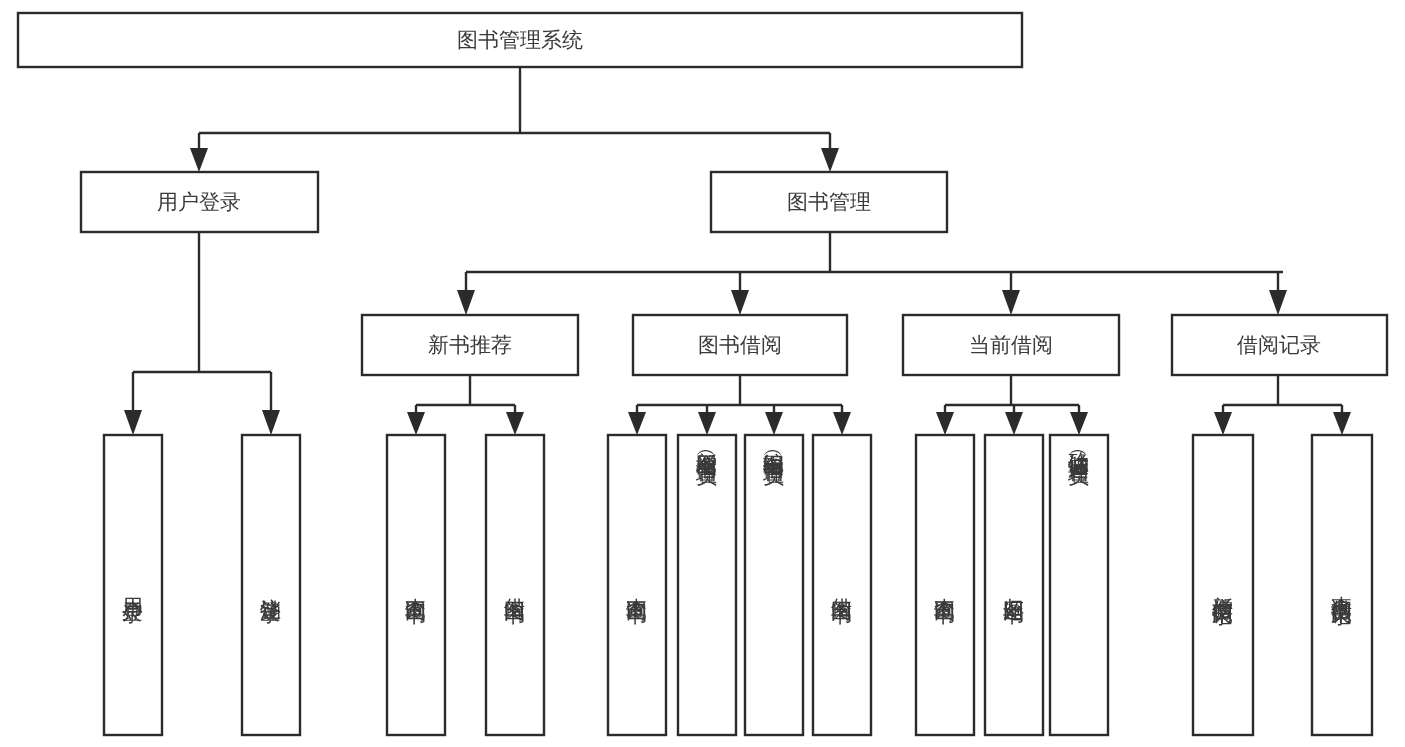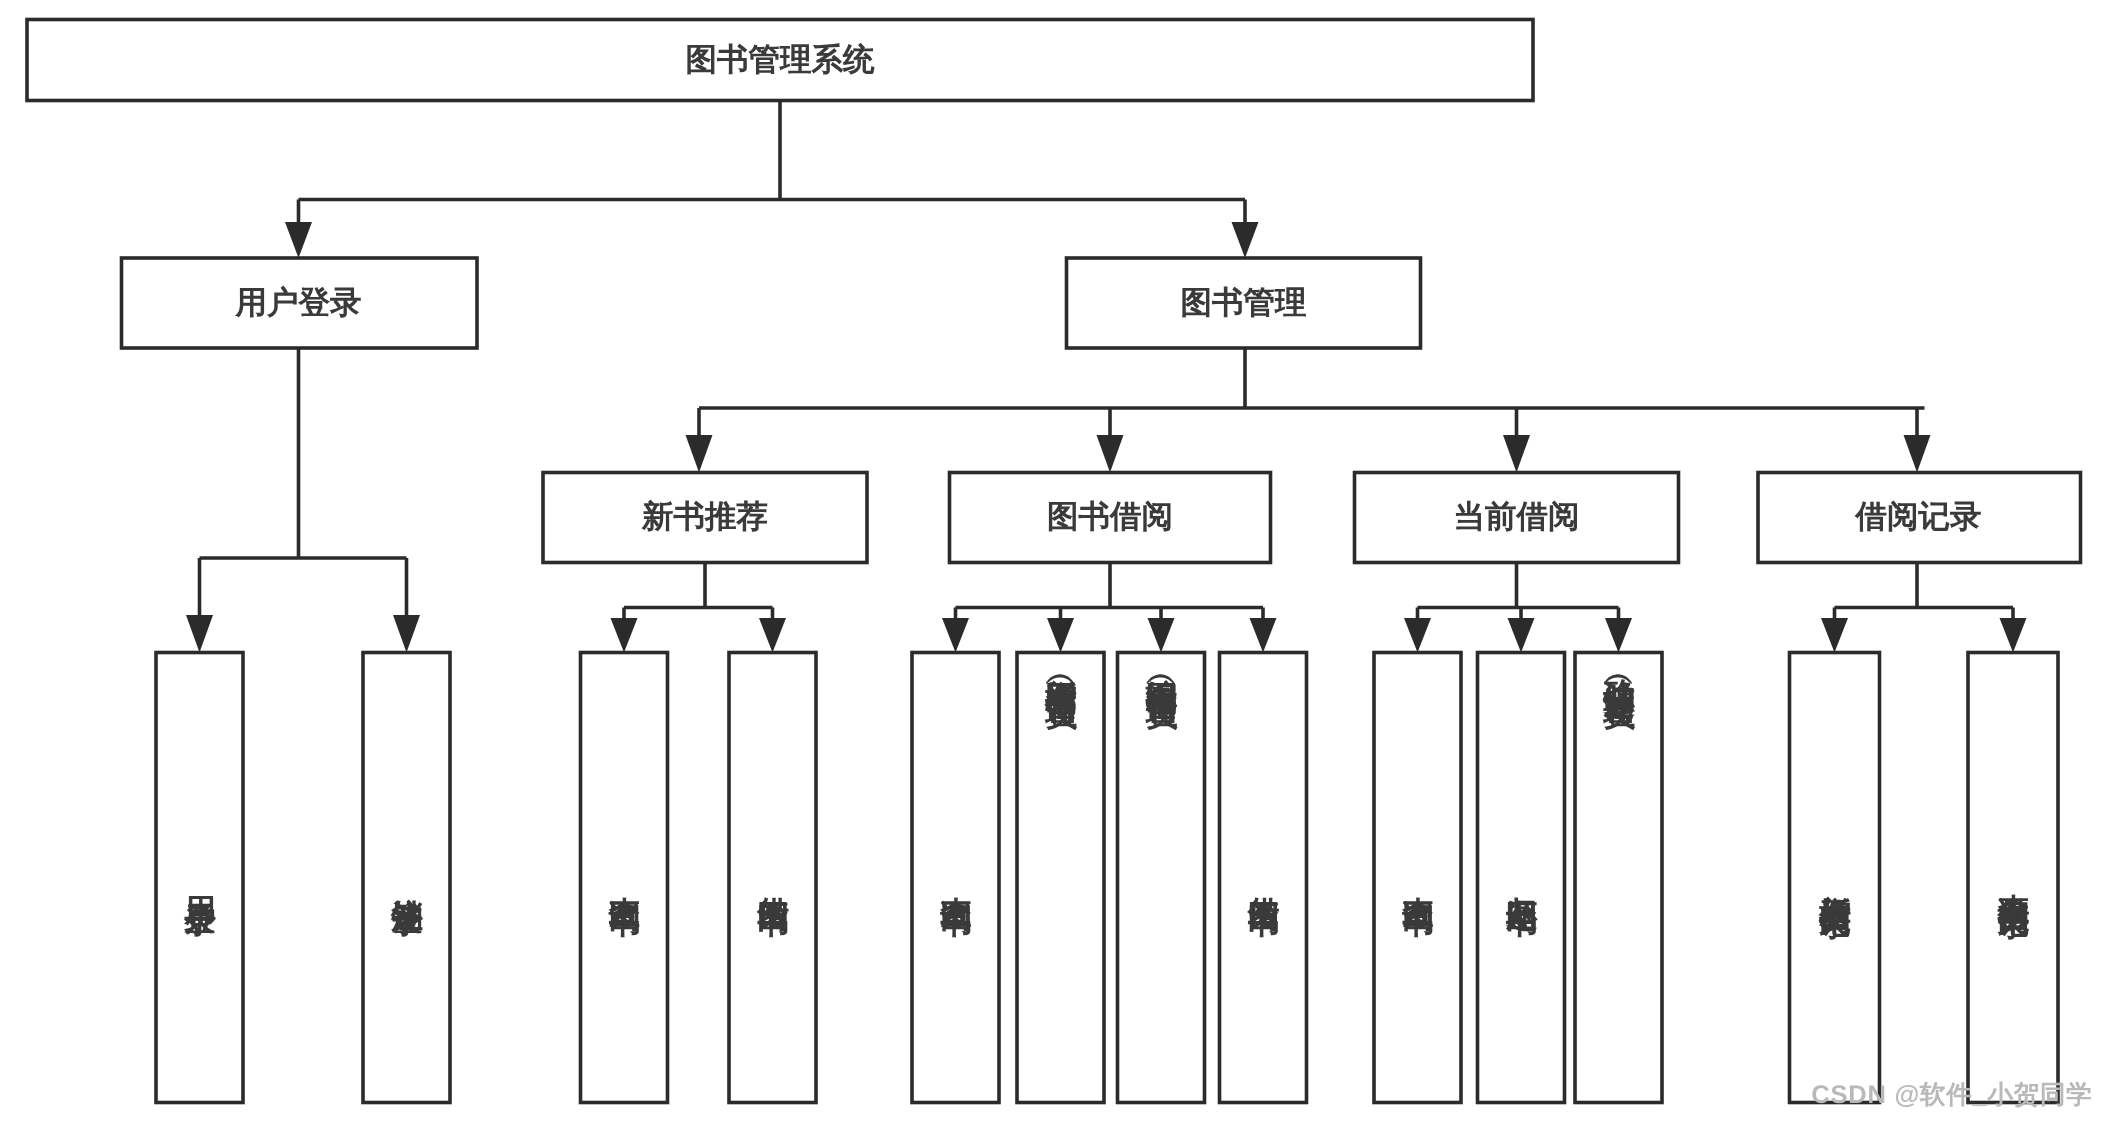--- a/index.html
+++ b/index.html
@@ -10,21 +10,20 @@
   }
   body {
     font-family: "Liberation Sans", "DejaVu Sans", sans-serif;
   }
   #diagram-root {
     position: relative;
     width: 1405px;
     height: 747px;
     background: #ffffff;
     overflow: hidden;
-    font-weight: bold;
   }
   svg.flow {
     position: absolute;
     left: 0;
     top: 0;
     width: 1405px;
     height: 747px;
   }
   .node-rect {
     fill: #ffffff;
@@ -242,14 +241,13 @@
   <div class="leaf-label-box" style="left:1050px; top:435px; width:58px; height:300px; align-items:flex-start;">
     <span class="leaf-label-text">确认归还（管理员）</span>
   </div>
   <div class="leaf-label-box" style="left:1193px; top:435px; width:60px; height:300px;">
     <span class="leaf-label-text">新增借阅记录</span>
   </div>
   <div class="leaf-label-box" style="left:1312px; top:435px; width:60px; height:300px;">
     <span class="leaf-label-text">查询借阅记录</span>
   </div>
 
-  <div class="watermark">CSDN @软件_小贺同学</div>
 </div>
 
 </body></html>

